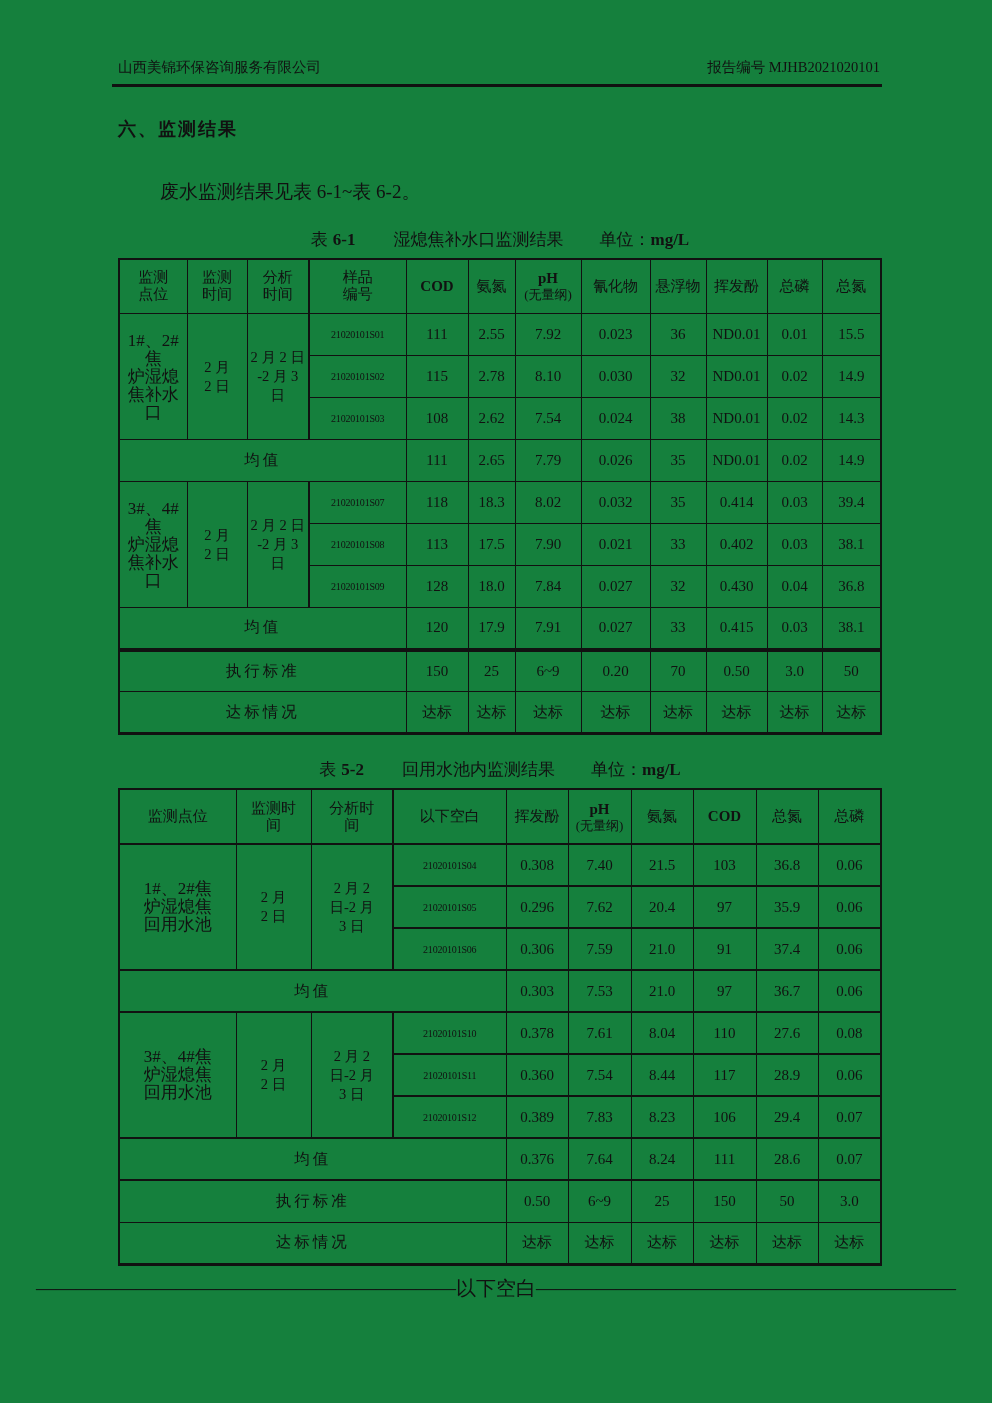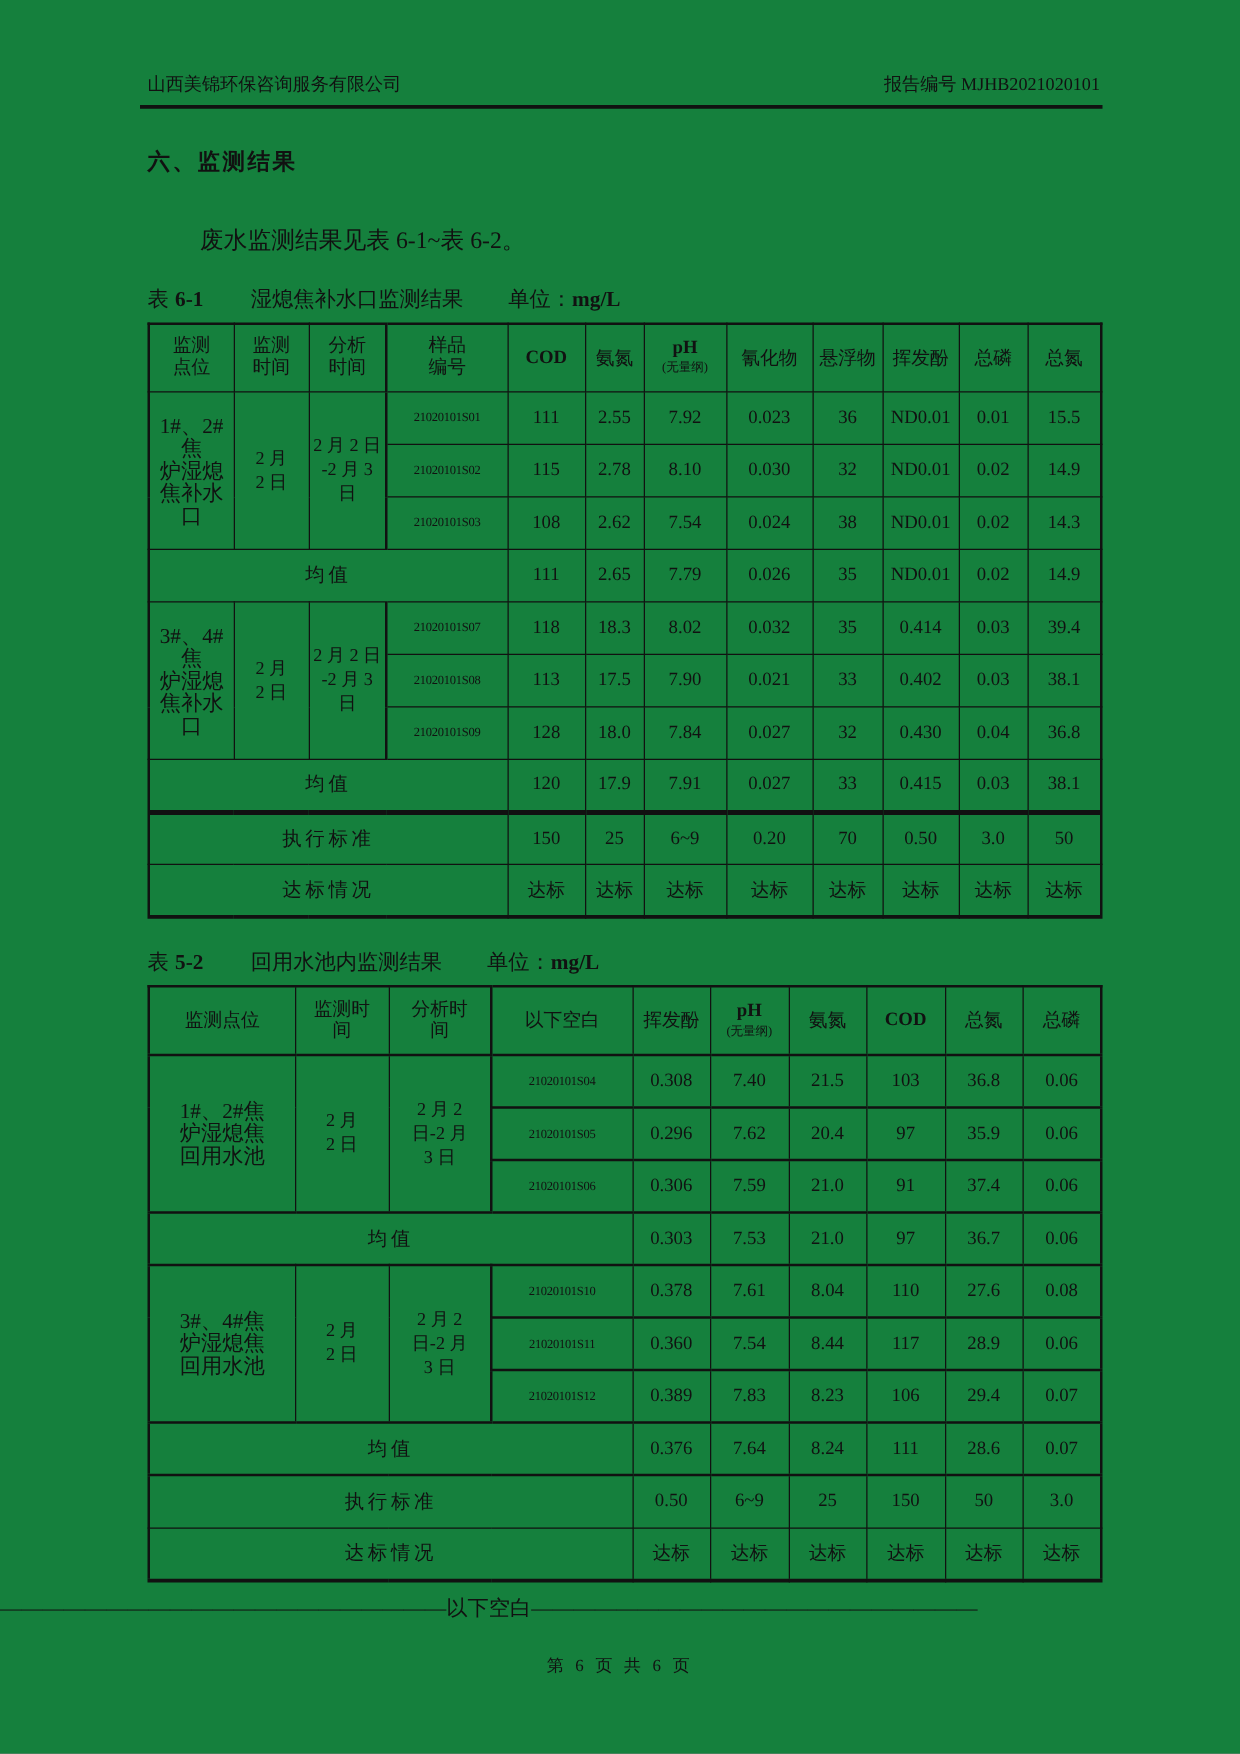--- a/index.html
+++ b/index.html
@@ -14,53 +14,53 @@
     display:flex; justify-content:space-between; align-items:flex-end;
     padding:58px 112px 0 118px; font-size:14.5px;
   }
   .doc-rule { height:2.5px; background:#111; margin:7px 110px 0 112px; }
   
   .section-title {
     margin:30px 0 0 118px; font-size:18px; font-weight:bold; letter-spacing:2px;
   }
   .intro { margin:38px 0 0 160px; font-size:19px; }
   .cap {
-    width:764px; margin:23px 0 0 118px; font-size:17px;
+    width:764px; margin:23px 0 0 118px; text-align:center; font-size:17px;
     white-space:nowrap;
   }
   .cap .num { font-weight:bold; margin-left:5px; }
   .cap .cap-title { margin-left:38px; }
   .cap .unit-label { margin-left:36px; }
   .cap .unit-val { font-weight:bold; }
   
   table {
     border-collapse:collapse; table-layout:fixed;
     width:764px; margin:7px 0 0 118px;
     border:2px solid #111; border-top:2.5px solid #111; border-bottom:3.5px solid #111;
   }
   th, td {
     border:1px solid #111; text-align:center; vertical-align:middle;
     padding:1px 2px; font-size:15px; height:42px; overflow:hidden;
   }
   thead th { height:55px; font-weight:normal; border-bottom:1.5px solid #111; }
   .hline { line-height:17px; white-space:pre-line; }
   .hline.lat { font-weight:bold; font-size:15px; }
-  .hline.sub { font-size:10px; line-height:15px; }
+  .hline.sub { font-size:13px; line-height:15px; }
   th.lat { font-weight:bold; }
   .thickL { border-left:2.5px solid #111 !important; }
   .site { font-size:17px; white-space:pre-line; line-height:18px; }
   .cdate { font-size:14.5px; white-space:pre-line; line-height:19px; }
   .sample { font-size:10px; letter-spacing:-0.2px; }
   .rowlabel { letter-spacing:3px; font-size:15.5px; }
   tr.thick-top td { border-top:4px solid #111; }
   
   #t2 tbody td { border-top-width:2px; border-bottom-width:2px; }
   #t2 tbody tr.std-row td, #t2 tbody tr.comp-row td { border-top-width:1.5px; border-bottom-width:1.5px; }
   
-  .blank-line { font-size:17px; margin-top:9px; white-space:nowrap; }
+  .blank-line { text-align:center; font-size:20px; margin-top:9px; white-space:nowrap; }
   .page-footer { text-align:center; font-size:13.5px; letter-spacing:3px; margin-top:26px; }
 </style>
 </head>
 <body>
 
 <div class="page">
 
   <div class="doc-header">
     <span>山西美锦环保咨询服务有限公司</span>
     <span>报告编号 MJHB2021020101</span>
@@ -398,15 +398,14 @@
           <td class="val">达标</td>
           <td class="val">达标</td>
           <td class="val">达标</td>
           <td class="val">达标</td>
         </tr>
       </tbody>
     </table>
 
   <div class="blank-line">—————————————————————以下空白—————————————————————</div>
 
-  <div class="page-footer">第 6 页 共 6 页</div>
 
 </div>
 
 </body></html>

